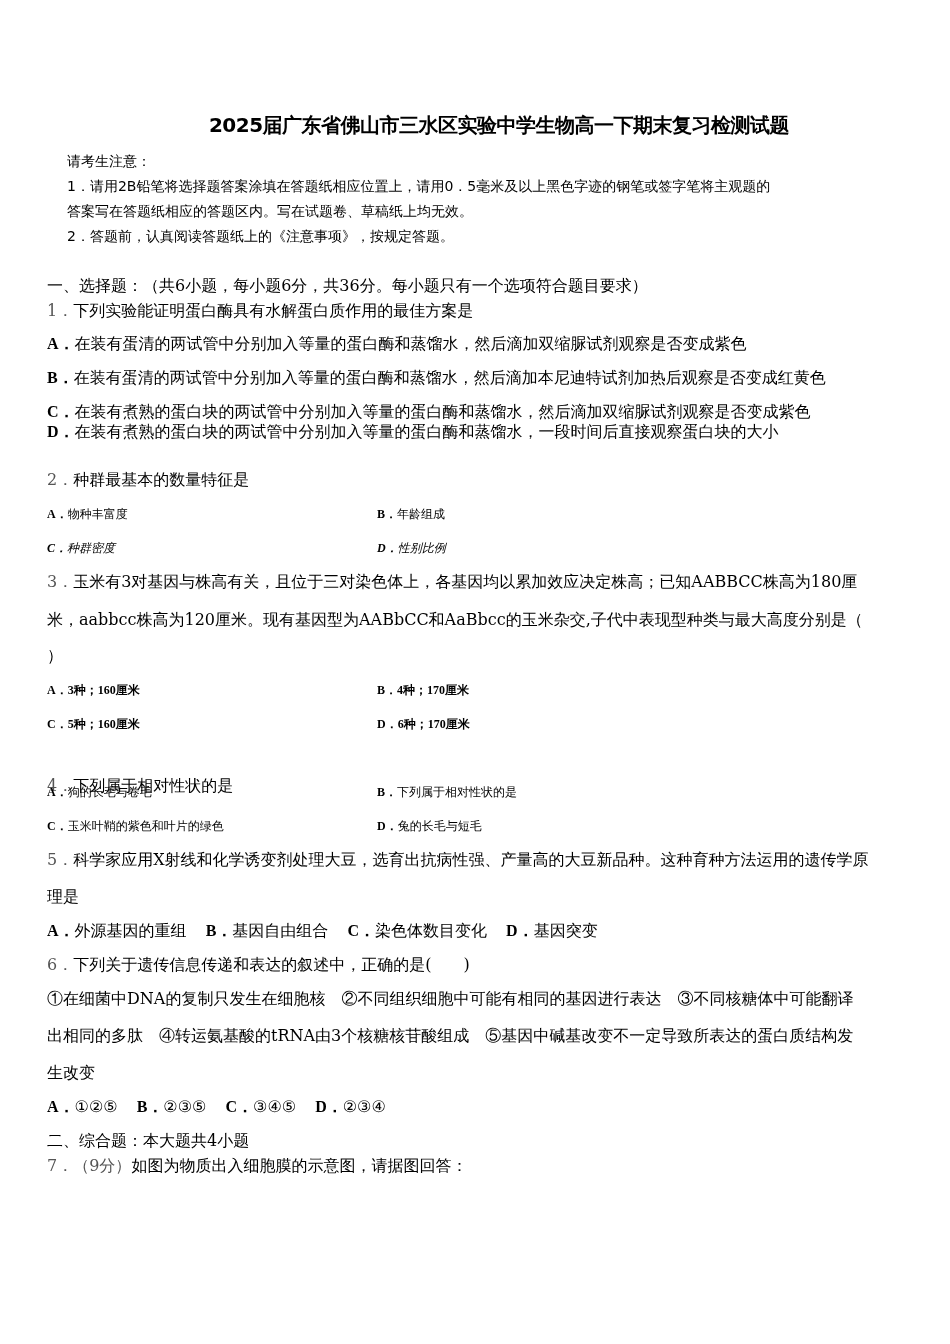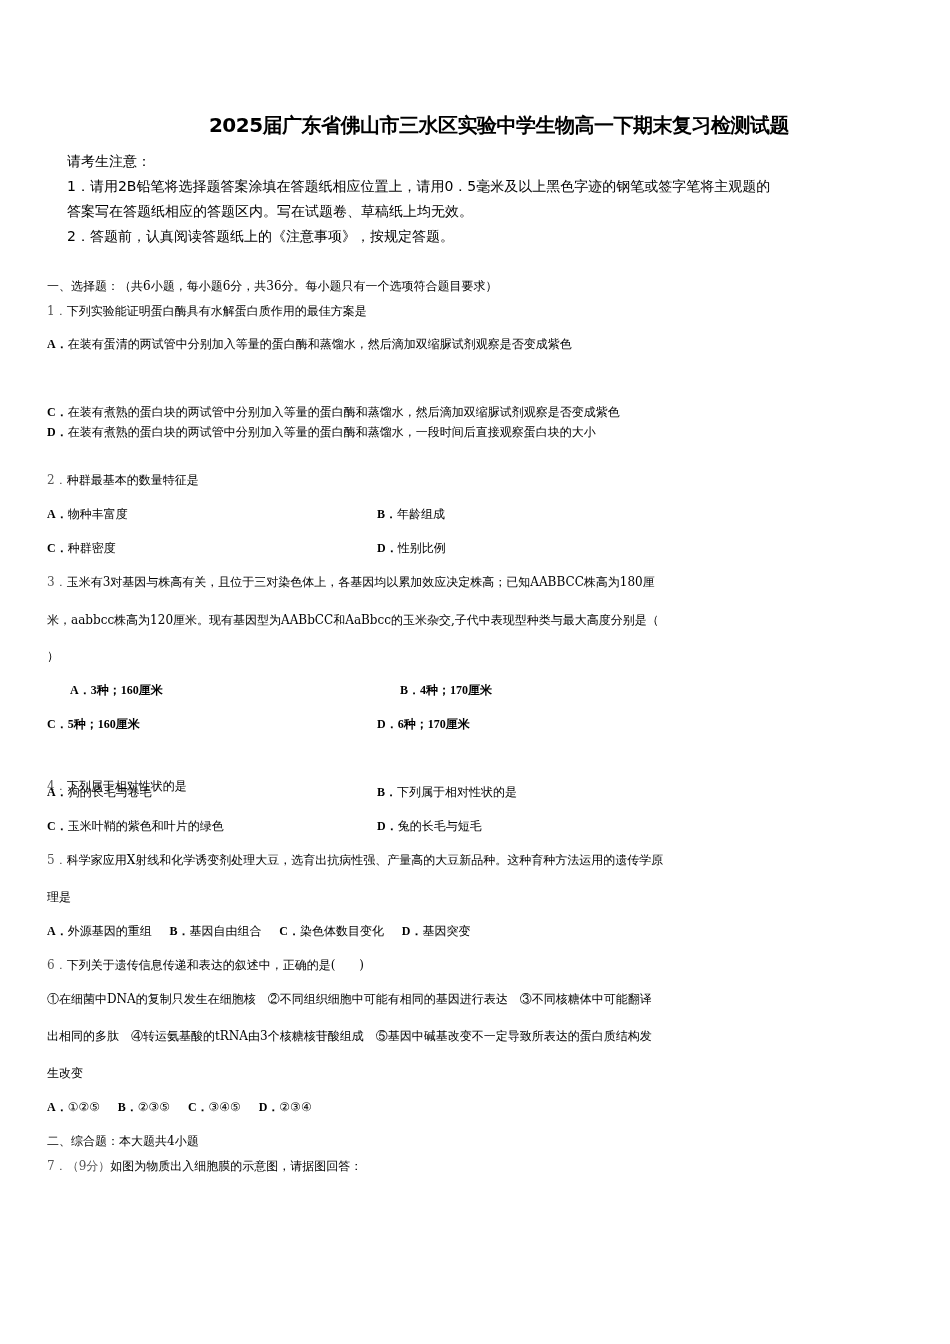--- a/index.html
+++ b/index.html
@@ -9,21 +9,21 @@
     color: #000;
   }
   .page { position: absolute; left: 0; top: 0; width: 950px; height: 1344px; }
   .title {
     position: absolute; left: 0; width: 950px; top: 112px; text-align: center;
     font-family: "DejaVu Sans", "Liberation Sans", sans-serif;
     font-weight: bold; font-size: 20px; letter-spacing: -0.5px; padding-left: 24px;
   }
   .line {
     position: absolute; left: 47px; white-space: nowrap;
-    font-size: 12px; line-height: 18px;
+    font-size: 16px; line-height: 18px;
   }
   .sans { font-family: "DejaVu Sans", "Liberation Sans", sans-serif; font-size: 14px; margin-left: 20px; }
   .qnum { color: #555; }
   .opt-letter { font-weight: bold; font-family: "Liberation Serif", serif; }
   .latin { font-weight: bold; font-family: "Liberation Serif", serif; }
   .opt-pair { position: absolute; left: 47px; width: 860px; height: 18px; font-size: 12px; line-height: 18px; white-space: nowrap; }
   .opt-pair .a { position: absolute; left: 0; }
   .opt-pair .b { position: absolute; left: 330px; }
   .gap { display: inline-block; width: 14px; }
 </style>
@@ -40,45 +40,48 @@
   <div class="line sans" style="top:227px;">2．答题前，认真阅读答题纸上的《注意事项》，按规定答题。</div>
 
   <div class="line" style="top:277px;">一、选择题：（共6小题，每小题6分，共36分。每小题只有一个选项符合题目要求）</div>
 
   <div class="line" style="top:302px;">
     <span class="qnum">1．</span><span>下列实验能证明蛋白酶具有水解蛋白质作用的最佳方案是</span>
   </div>
   <div class="line" style="top:335px;">
     <span class="opt-letter">A．</span><span>在装有蛋清的两试管中分别加入等量的蛋白酶和蒸馏水，然后滴加双缩脲试剂观察是否变成紫色</span>
   </div>
+  <div class="line" style="top:369px;">
+    <span class="opt-letter">B．</span><span>在装有蛋清的两试管中分别加入等量的蛋白酶和蒸馏水，然后滴加本尼迪特试剂加热后观察是否变成红黄色</span>
+  </div>
   <div class="line" style="top:403px;">
     <span class="opt-letter">C．</span><span>在装有煮熟的蛋白块的两试管中分别加入等量的蛋白酶和蒸馏水，然后滴加双缩脲试剂观察是否变成紫色</span>
   </div>
   <div class="line" style="top:423px;">
     <span class="opt-letter">D．</span><span>在装有煮熟的蛋白块的两试管中分别加入等量的蛋白酶和蒸馏水，一段时间后直接观察蛋白块的大小</span>
   </div>
 
   <div class="line" style="top:471px;">
     <span class="qnum">2．</span><span>种群最基本的数量特征是</span>
   </div>
   <div class="opt-pair" style="top:505px;">
     <span class="a"><span class="opt-letter">A．</span><span>物种丰富度</span></span>
     <span class="b"><span class="opt-letter">B．</span><span>年龄组成</span></span>
   </div>
-  <div class="opt-pair" style="top:539px;">
+  <div class="opt-pair" style="top:539px;font-style:italic;">
     <span class="a"><span class="opt-letter">C．</span><span>种群密度</span></span>
     <span class="b"><span class="opt-letter">D．</span><span>性别比例</span></span>
   </div>
 
   <div class="line" style="top:573px;">
     <span class="qnum">3．</span><span>玉米有3对基因与株高有关，且位于三对染色体上，各基因均以累加效应决定株高；已知AABBCC株高为180厘</span>
   </div>
   <div class="line" style="top:611px;">米，aabbcc株高为120厘米。现有基因型为AABbCC和AaBbcc的玉米杂交,子代中表现型种类与最大高度分别是（</div>
   <div class="line" style="top:647px;">）</div>
-  <div class="opt-pair" style="top:681px;margin-left:23px;">
+  <div class="opt-pair" style="top:681px;">
     <span class="a latin"><span class="opt-letter">A．</span><span>3种；160厘米</span></span>
     <span class="b latin"><span class="opt-letter">B．</span><span>4种；170厘米</span></span>
   </div>
   <div class="opt-pair" style="top:715px;">
     <span class="a latin"><span class="opt-letter">C．</span><span>5种；160厘米</span></span>
     <span class="b latin"><span class="opt-letter">D．</span><span>6种；170厘米</span></span>
   </div>
 
   <div class="line" style="top:749px;margin-top:28px;">
     <span class="qnum">4．</span><span>下列属于相对性状的是</span>

